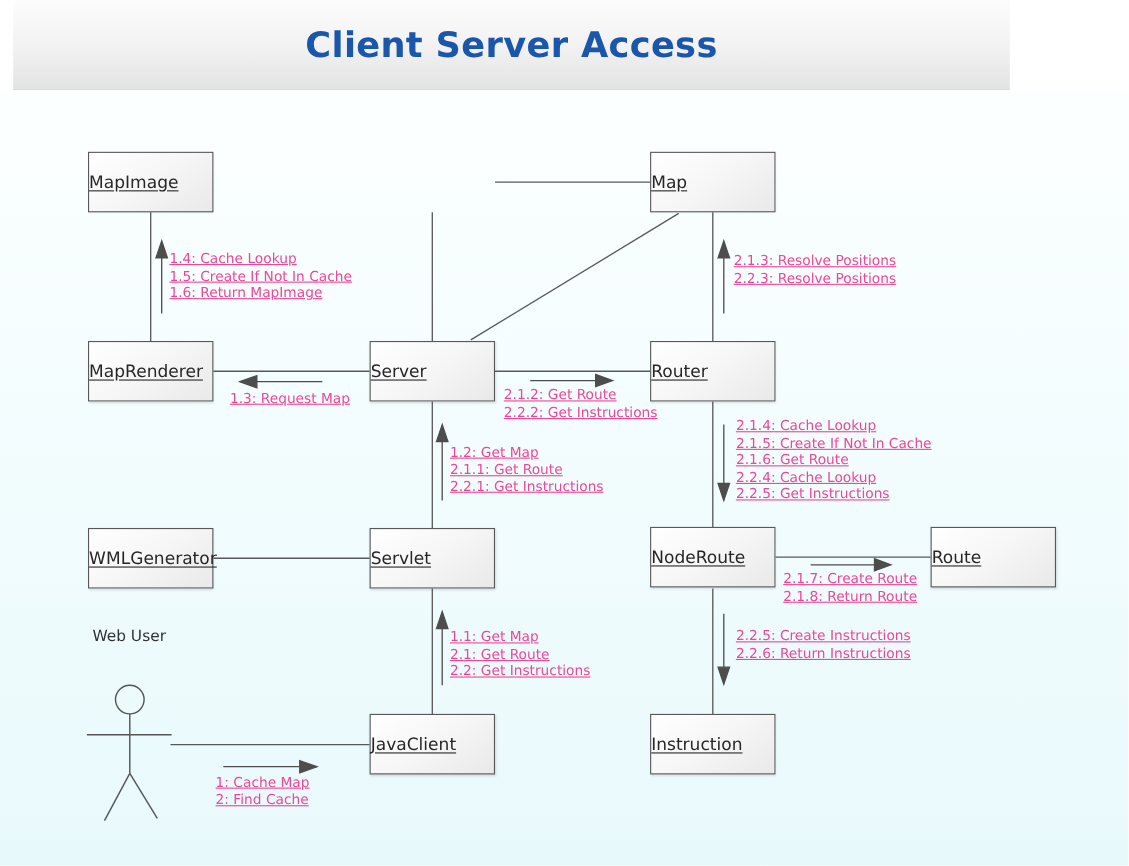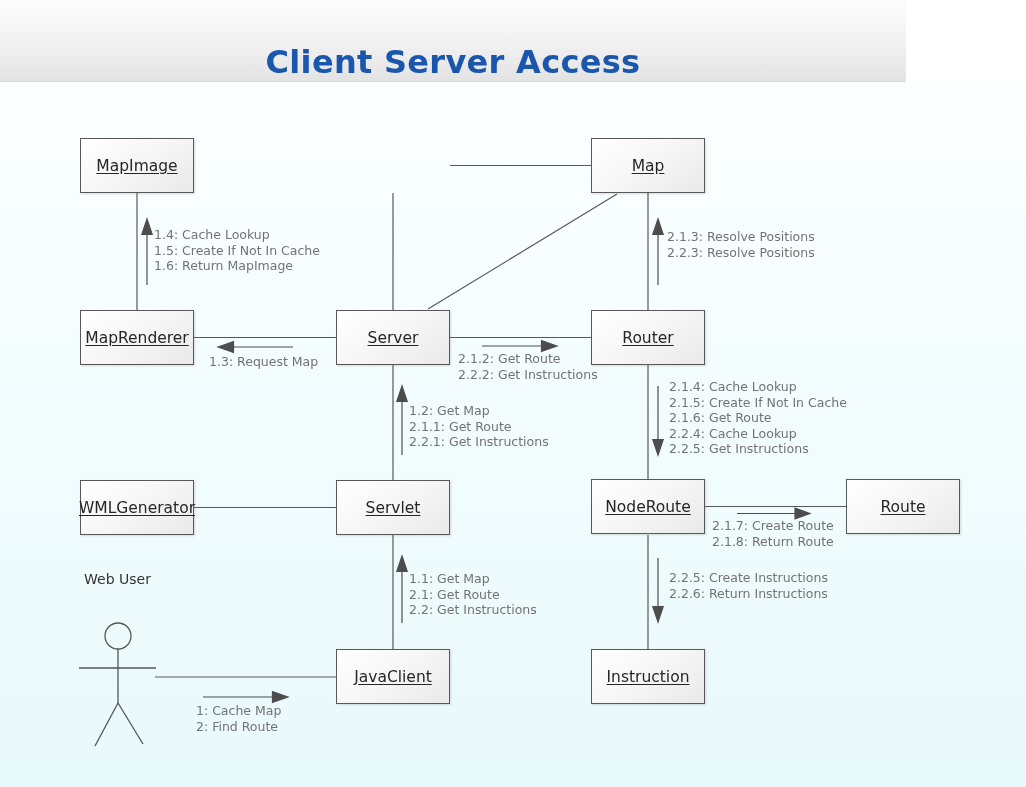--- a/index.html
+++ b/index.html
@@ -2,46 +2,46 @@
 <html><head>
 <meta charset="utf-8">
 <style>
   html,body { margin:0; padding:0; }
   .page {
     position:relative; width:1026px; height:787px; overflow:hidden;
     font-family:"DejaVu Sans","Liberation Sans",sans-serif;
     background:#ffffff;
   }
   .header {
-    position:absolute; left:0; top:0; width:906px; height:81px;
+    position:absolute; left:12px; top:0; width:906px; height:81px;
     background:linear-gradient(180deg,#fdfdfd 0%,#f1f1f1 55%,#e3e3e3 100%);
     border-bottom:1px solid #d8d8d8;
-    display:flex; align-items:flex-end; justify-content:center;
+    display:flex; align-items:center; justify-content:center;
   }
   .title {
     margin:0; font-size:32px; font-weight:700; color:#1a57ac; letter-spacing:0.3px;
   }
   .bg-canvas {
     position:absolute; left:0; top:82px; width:1026px; height:705px;
     background:linear-gradient(180deg,#fcffff 0%,#f4fdfe 40%,#e8f9fc 100%);
   }
   .layer { position:absolute; left:0; top:0; width:1026px; height:787px; pointer-events:none; }
   .node {
     position:absolute; box-sizing:border-box; width:114px; height:55px;
     border:1.5px solid #585858;
     background:linear-gradient(145deg,#ffffff 0%,#f6f6f6 50%,#e9e9e9 100%);
     box-shadow:0.5px 1px 2px rgba(110,110,110,0.25);
-    display:flex; align-items:center; justify-content:center;
+    display:flex; align-items:center; justify-content:flex-start;
   }
   .node-label {
     font-size:15.5px; color:#262626; text-decoration:underline; text-underline-offset:2px;
     white-space:nowrap;
   }
   .msg {
-    position:absolute; font-size:12.5px; line-height:15.6px; color:#737373; white-space:nowrap;
+    position:absolute; font-size:12.5px; line-height:15.6px; color:#ec4899; white-space:nowrap;text-decoration:underline;
   }
   .actor-label {
     position:absolute; left:84px; top:571px; font-size:14px; color:#333333;
   }
 </style>
 </head>
 <body>
 
 <div class="page">
 
@@ -202,16 +202,16 @@
   </div>
 
   <div class="msg" style="left:409px;top:571px">
     <div>1.1: Get Map</div>
     <div>2.1: Get Route</div>
     <div>2.2: Get Instructions</div>
   </div>
 
   <div class="msg" style="left:196px;top:703px">
     <div>1: Cache Map</div>
-    <div>2: Find Route</div>
+    <div>2: Find Cache</div>
   </div>
 
 </div>
 
 </body></html>

